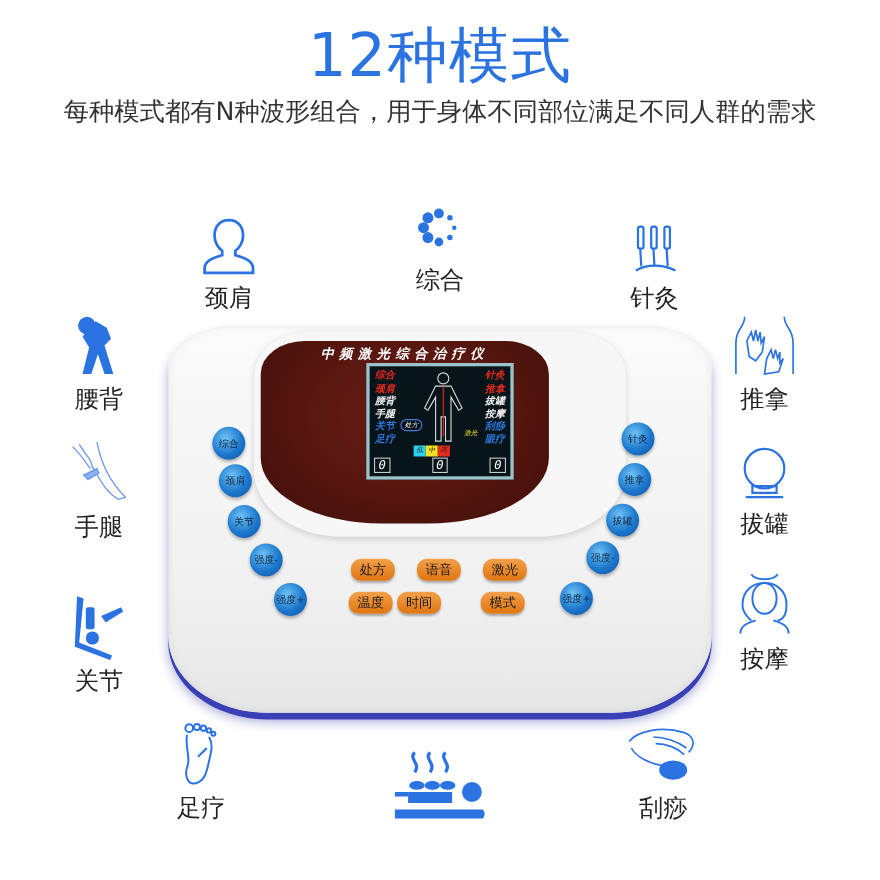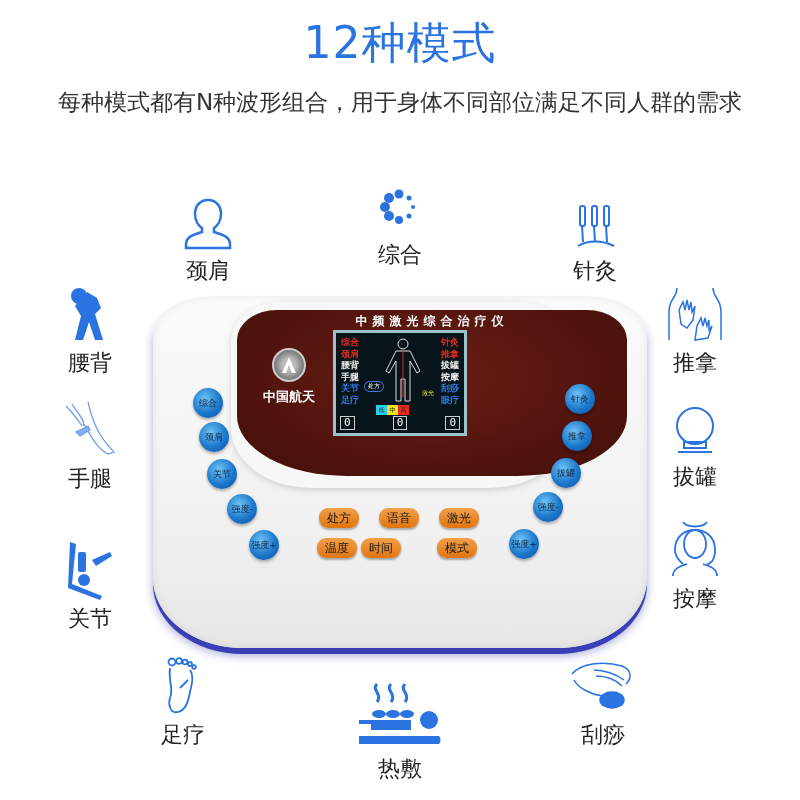--- a/index.html
+++ b/index.html
@@ -1,38 +1,38 @@
 <!DOCTYPE html>
 <html><head>
 <meta charset="utf-8">
 <style>
   * { box-sizing: border-box; margin: 0; padding: 0; }
   html, body { width: 800px; height: 800px; background: #ffffff; overflow: hidden; }
   body { position: relative; font-family: "DejaVu Sans", "Liberation Sans", sans-serif; color: #222; }
 
   .title { position: absolute; top: 14px; left: 0; width: 800px; text-align: center;
-    font-size: 44px; color: #2a73e0; font-weight: normal; letter-spacing: 1px; }
+    font-size: 55px; color: #2a73e0; font-weight: normal; letter-spacing: 1px; }
   .subtitle { position: absolute; top: 82px; left: 40px; width: 720px; text-align: center;
     font-size: 23px; line-height: 40px; color: #333; }
 
   .mode { position: absolute; text-align: center; width: 110px; }
   .mode .icon { height: 60px; display: flex; align-items: flex-end; justify-content: center; }
   .mode .label { font-size: 22px; color: #222; margin-top: 4px; }
 
   
   .device { position: absolute; left: 153px; top: 296px; width: 494px; height: 352px; }
   .shell { position: absolute; inset: 0; border-radius: 60px 60px 90px 90px / 40px 40px 70px 70px;
     background: linear-gradient(#fbfbfb, #f0f0f0 70%, #e6e6e6);
     box-shadow: 0 6px 0 #3a3fb5, 0 8px 10px rgba(40,50,160,.4), inset 0 0 8px rgba(0,0,0,.08); }
   .bezel { position: absolute; left: 78px; top: 6px; width: 338px; height: 186px;
     border-radius: 48px 48px 80px 80px / 40px 40px 60px 60px; background: #f7f7f7;
     box-shadow: 0 2px 6px rgba(0,0,0,.15); }
-  .panel { position: absolute; left: 84px; top: 14px; width: 390px; height: 166px;
+  .panel { position: absolute; left: 84px; top: 14px; width: 262px; height: 166px;
     border-radius: 40px 40px 110px 110px / 30px 30px 60px 60px;
-    background: radial-gradient(ellipse at 50% 40%, #6a1d14, #4a120c 80%); }
+    background: radial-gradient(ellipse at 50% 40%, #6a1d14, #4a120c 80%); font-style: italic; }
   .panel-title { position: absolute; top: 3px; left: 0; width: 100%; text-align: center;
     color: #fff; font-size: 12px; font-weight: bold; letter-spacing: 5px; }
   .brand-left { position: absolute; left: 22px; top: 38px; width: 60px; text-align: center; color: #fff; }
   .brand-left .emblem { width: 34px; height: 34px; border-radius: 50%; margin: 0 auto 6px;
     background: radial-gradient(circle, #bbb 30%, #777 70%); border: 2px solid #ccc;
     display:flex; align-items:center; justify-content:center; }
   .brand-left .txt { font-size: 13px; font-weight: bold; }
   .brand-right { position: absolute; right: 22px; top: 30px; width: 44px; text-align: center; color: #eee; }
   .brand-right .crane { font-size: 30px; line-height: 34px; }
   .brand-right .txt { font-size: 15px; font-weight: bold; }
@@ -200,48 +200,39 @@
         </g>
       <ellipse cx="22" cy="34" rx="7" ry="4"></ellipse>
         <ellipse cx="36" cy="34" rx="7" ry="4"></ellipse>
         <ellipse cx="50" cy="34" rx="7" ry="4"></ellipse>
       <circle cx="72" cy="40" r="9"></circle>
         <path d="M2 40h12v4H2z"></path>
         <path d="M14 40h40v10H14z"></path>
         <path d="M2 56h80a6 6 0 0 1 0 8H2z"></path>
       </svg>
   </div>
-  <div class="label">热敷</div>
 </div>
 
 <div class="mode" style="left:548px;top:656px;">
   <div class="icon">
     <svg width="70" height="60" viewBox="0 0 70 60" fill="none" stroke="#2a73e0" stroke-width="1.5">
       <path d="M4 18c8-10 30-14 50-8 10 4 10 12 4 18"></path>
         <path d="M26 14c10 0 22 4 30 10M28 20c10 0 20 4 26 10"></path>
       <path d="M6 24c4 8 16 14 28 16"></path>
         <ellipse cx="44" cy="44" rx="12" ry="8" fill="#2a73e0"></ellipse>
       </svg>
   </div>
   <div class="label">刮痧</div>
 </div>
 
 <div class="device">
   <div class="shell"></div>
   <div class="bezel"></div>
   <div class="panel">
     <div class="panel-title">中频激光综合治疗仪</div>
-    <div class="brand-left">
-      <div class="emblem">
-        <svg width="20" height="20" viewBox="0 0 20 20">
-            <path d="M10 2L3 18h4l3-8 3 8h4z" fill="#fff"></path>
-          </svg>
-      </div>
-      <div class="txt">中国航天</div>
-    </div>
 
     <div class="lcd">
       <div class="col left">
         <div class="c-red">综合</div>
         <div class="c-red">颈肩</div>
         <div class="c-white">腰背</div>
         <div class="c-white">手腿</div>
         <div class="c-blue">关节</div>
         <div class="c-blue">足疗</div>
       </div>

